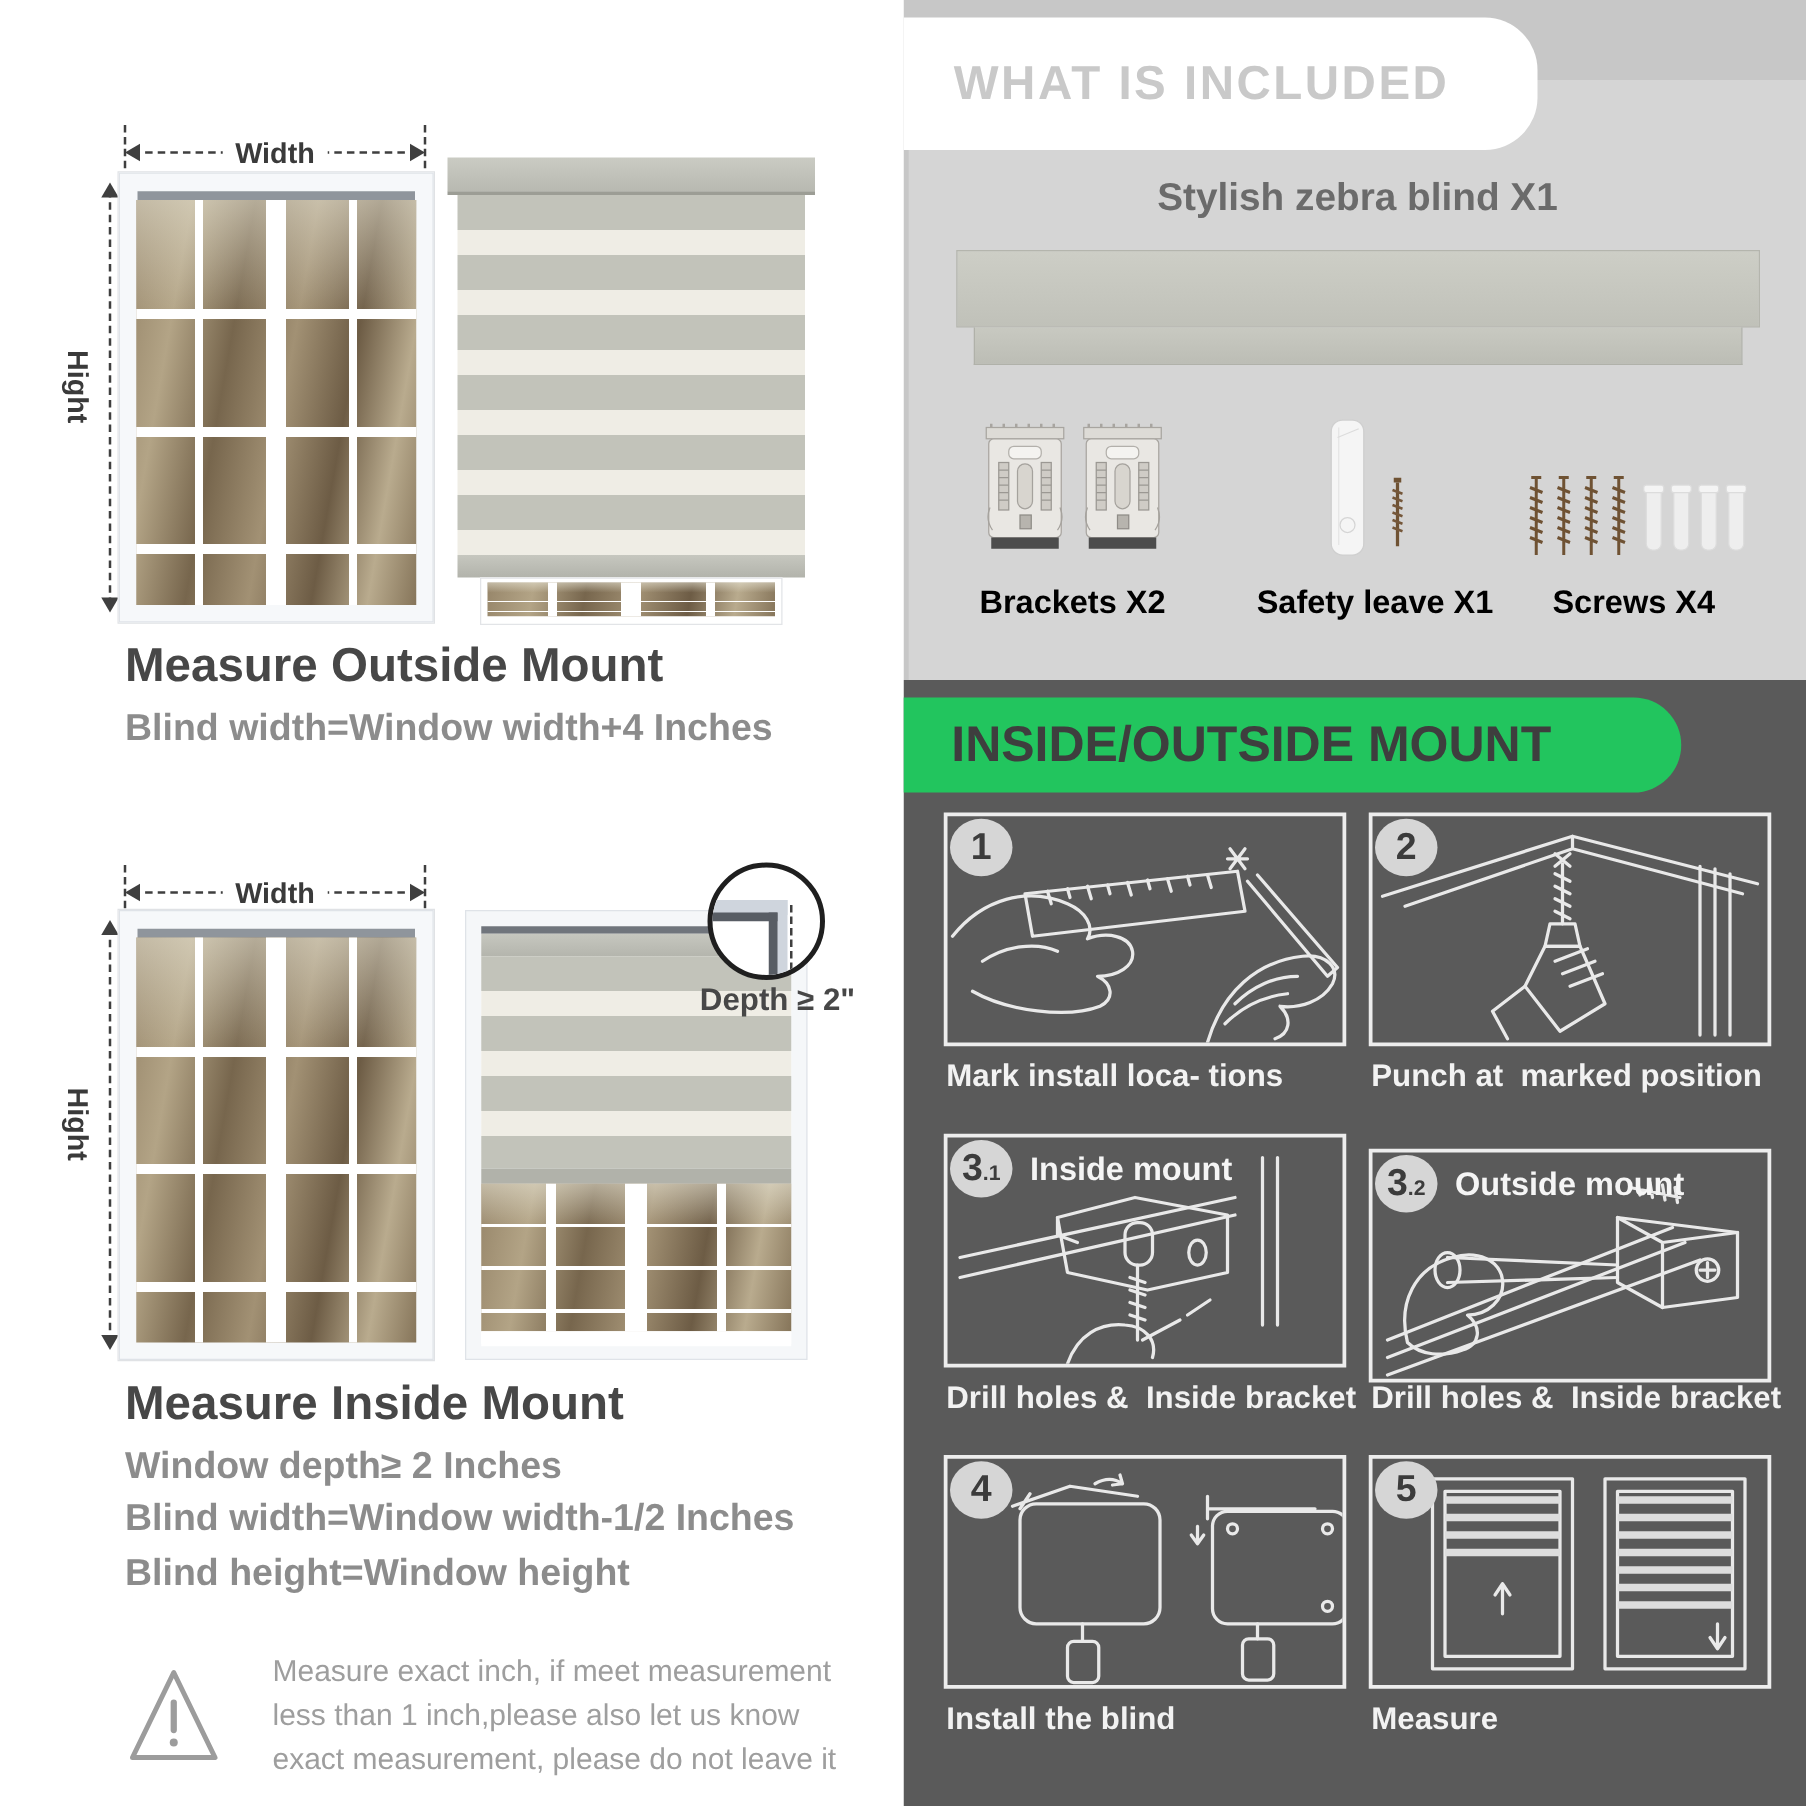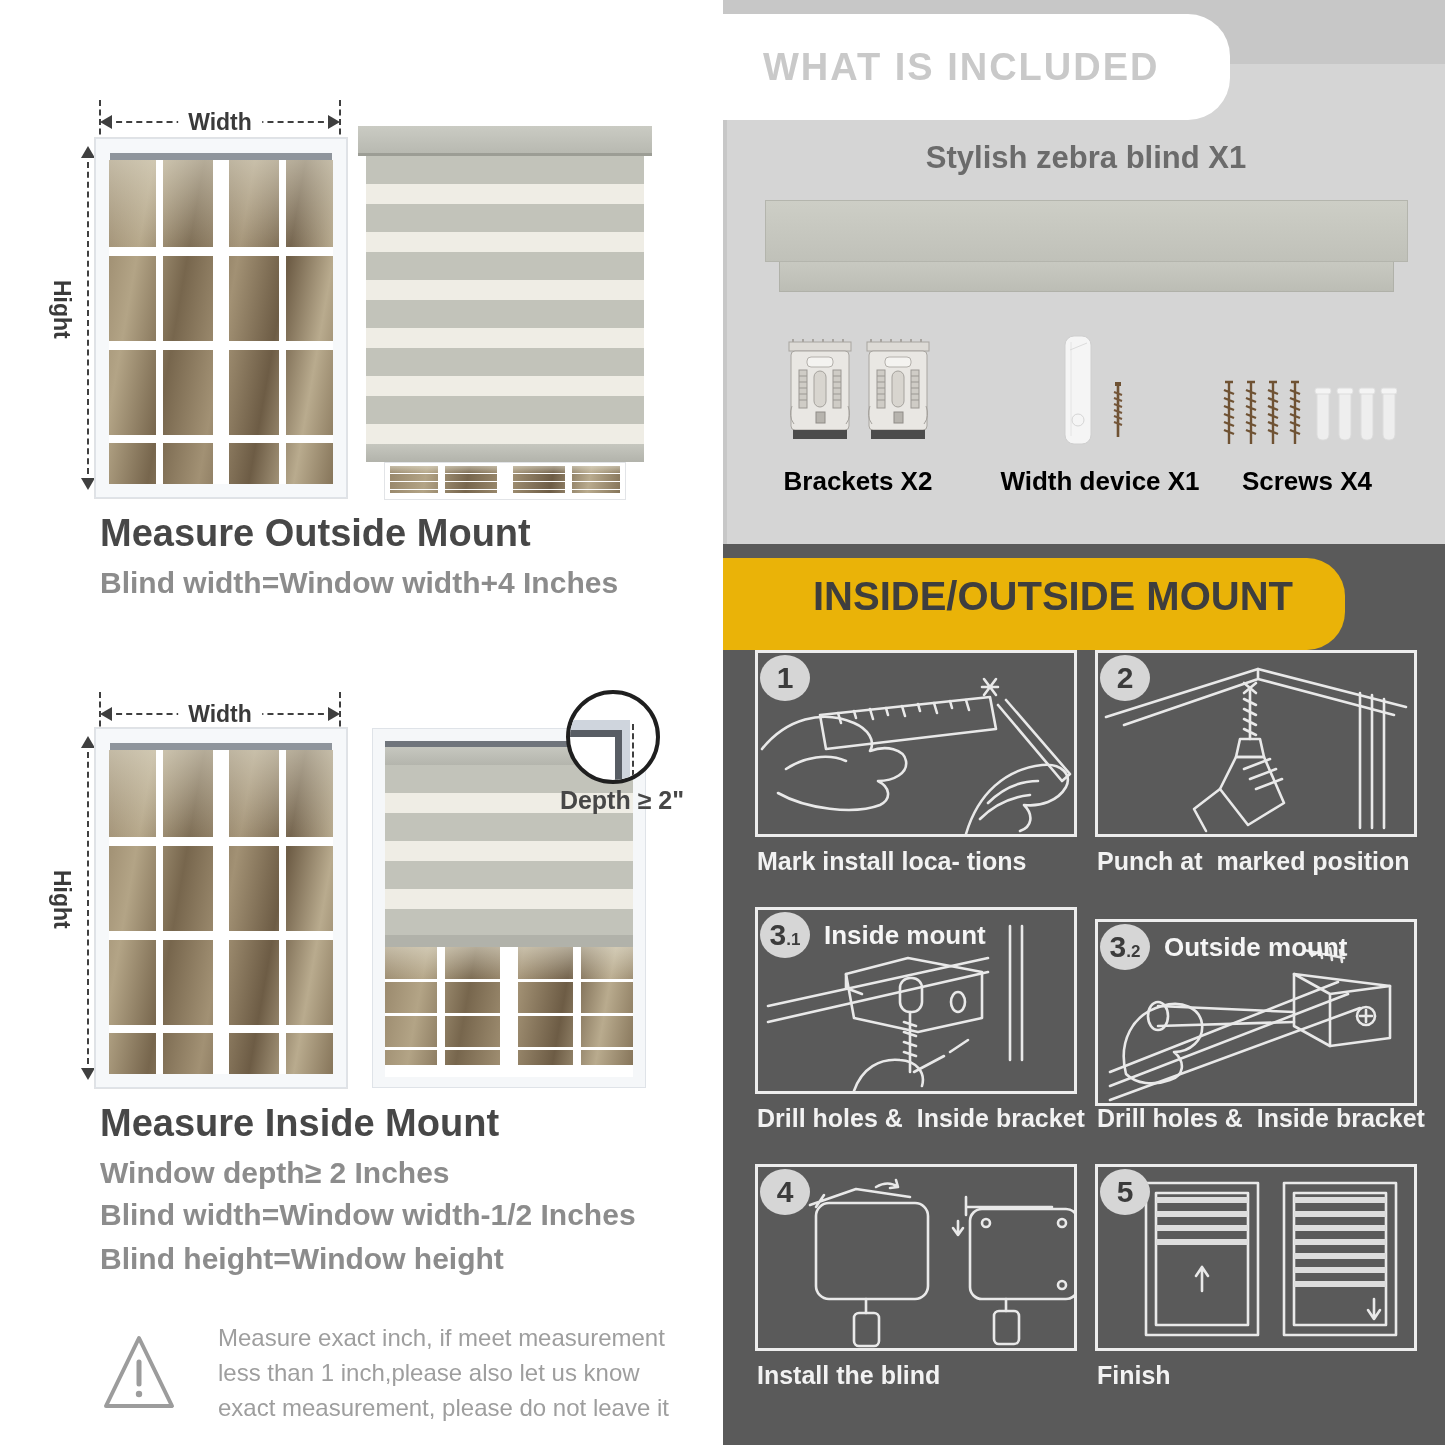--- a/index.html
+++ b/index.html
@@ -90,23 +90,23 @@
   .product-title{position:absolute;left:4px;top:140px;width:718px;text-align:center;
     color:#6b6b6b;font-weight:bold;font-size:31px;}
   .headrail-top{position:absolute;left:42px;top:200px;width:643px;height:62px;
     background:linear-gradient(180deg,#cdcec6,#c0c1b9);border:1px solid #b4b5ad;}
   .headrail-lip{position:absolute;left:56px;top:262px;width:615px;height:30px;
     background:linear-gradient(180deg,#c8c9c1,#bcbdb5);border:1px solid #b0b1a9;border-top:none;}
   .item-label{position:absolute;top:466px;color:#000000;font-weight:bold;font-size:26px;text-align:center;}
 
   
   .mount{position:absolute;left:723px;top:544px;width:722px;height:901px;background:#5a5a5a;}
-  .banner-mount{position:absolute;left:0;top:14px;width:622px;height:92px;background:#eab308;
+  .banner-mount{position:absolute;left:0;top:14px;width:622px;height:76px;background:#22c55e;
     border-radius:0 38px 38px 0;color:#3e3e3e;font-weight:bold;font-size:40px;line-height:76px;
-    padding-left:38px;text-align:center;}
+    padding-left:38px;}
   .step-box{position:absolute;width:322px;height:187px;border:3px solid #ededed;}
   .step-badge{position:absolute;left:2px;top:2px;width:50px;height:46px;border-radius:50%;
     background:#d6d6d6;color:#3c3c3c;font-weight:bold;font-size:30px;text-align:center;line-height:46px;}
   .step-badge .sub{font-size:17px;}
   .step-title{position:absolute;left:66px;top:10px;color:#f5f5f5;font-weight:bold;font-size:26px;}
   .step-caption{position:absolute;width:340px;color:#f2f2f2;font-weight:bold;font-size:25px;white-space:pre;}
   .step-box svg{position:absolute;inset:0;width:100%;height:100%;}
   .lineart{stroke:#e9e9e9;stroke-width:2.6;fill:none;stroke-linecap:round;stroke-linejoin:round;}
 </style>
 </head>
@@ -267,21 +267,21 @@
         <rect x="122" y="10" width="12" height="50" rx="5" fill="#eeeeee" stroke="#dcdcdc"></rect>
         <rect x="120" y="8" width="16" height="6" rx="2" fill="#f4f4f4" stroke="#dcdcdc"></rect>
         <rect x="144" y="10" width="12" height="50" rx="5" fill="#eeeeee" stroke="#dcdcdc"></rect>
         <rect x="142" y="8" width="16" height="6" rx="2" fill="#f4f4f4" stroke="#dcdcdc"></rect>
         <rect x="166" y="10" width="12" height="50" rx="5" fill="#eeeeee" stroke="#dcdcdc"></rect>
         <rect x="164" y="8" width="16" height="6" rx="2" fill="#f4f4f4" stroke="#dcdcdc"></rect>
       </g>
     </svg>
 
     <div class="item-label" style="left:35px;width:200px;">Brackets X2</div>
-    <div class="item-label" style="left:262px;width:230px;">Width device X1</div>
+    <div class="item-label" style="left:262px;width:230px;">Safety leave X1</div>
     <div class="item-label" style="left:494px;width:180px;">Screws X4</div>
   </div>
 
   <div class="mount">
     <div class="banner-mount">INSIDE/OUTSIDE MOUNT</div>
 
     <div class="step-box" style="left:32px;top:106px;">
       <svg viewBox="0 0 316 181">
         <g class="lineart">
           <path d="M62,62 L232,44 L238,76 L68,96 Z"></path>
@@ -397,16 +397,16 @@
               <rect x="196" y="72" width="92" height="6"></rect>
             <rect x="196" y="86" width="92" height="6"></rect>
               <rect x="196" y="100" width="92" height="6"></rect>
             <rect x="196" y="114" width="92" height="6"></rect>
           </g>
           <path d="M276,132 v20 M276,152 l-6,-9 M276,152 l6,-9"></path>
         </g>
       </svg>
       <span class="step-badge">5</span>
     </div>
-    <div class="step-caption" style="left:374px;top:817px;">Finish</div>
+    <div class="step-caption" style="left:374px;top:817px;">Measure</div>
   </div>
 
 </div>
 
 </body></html>

